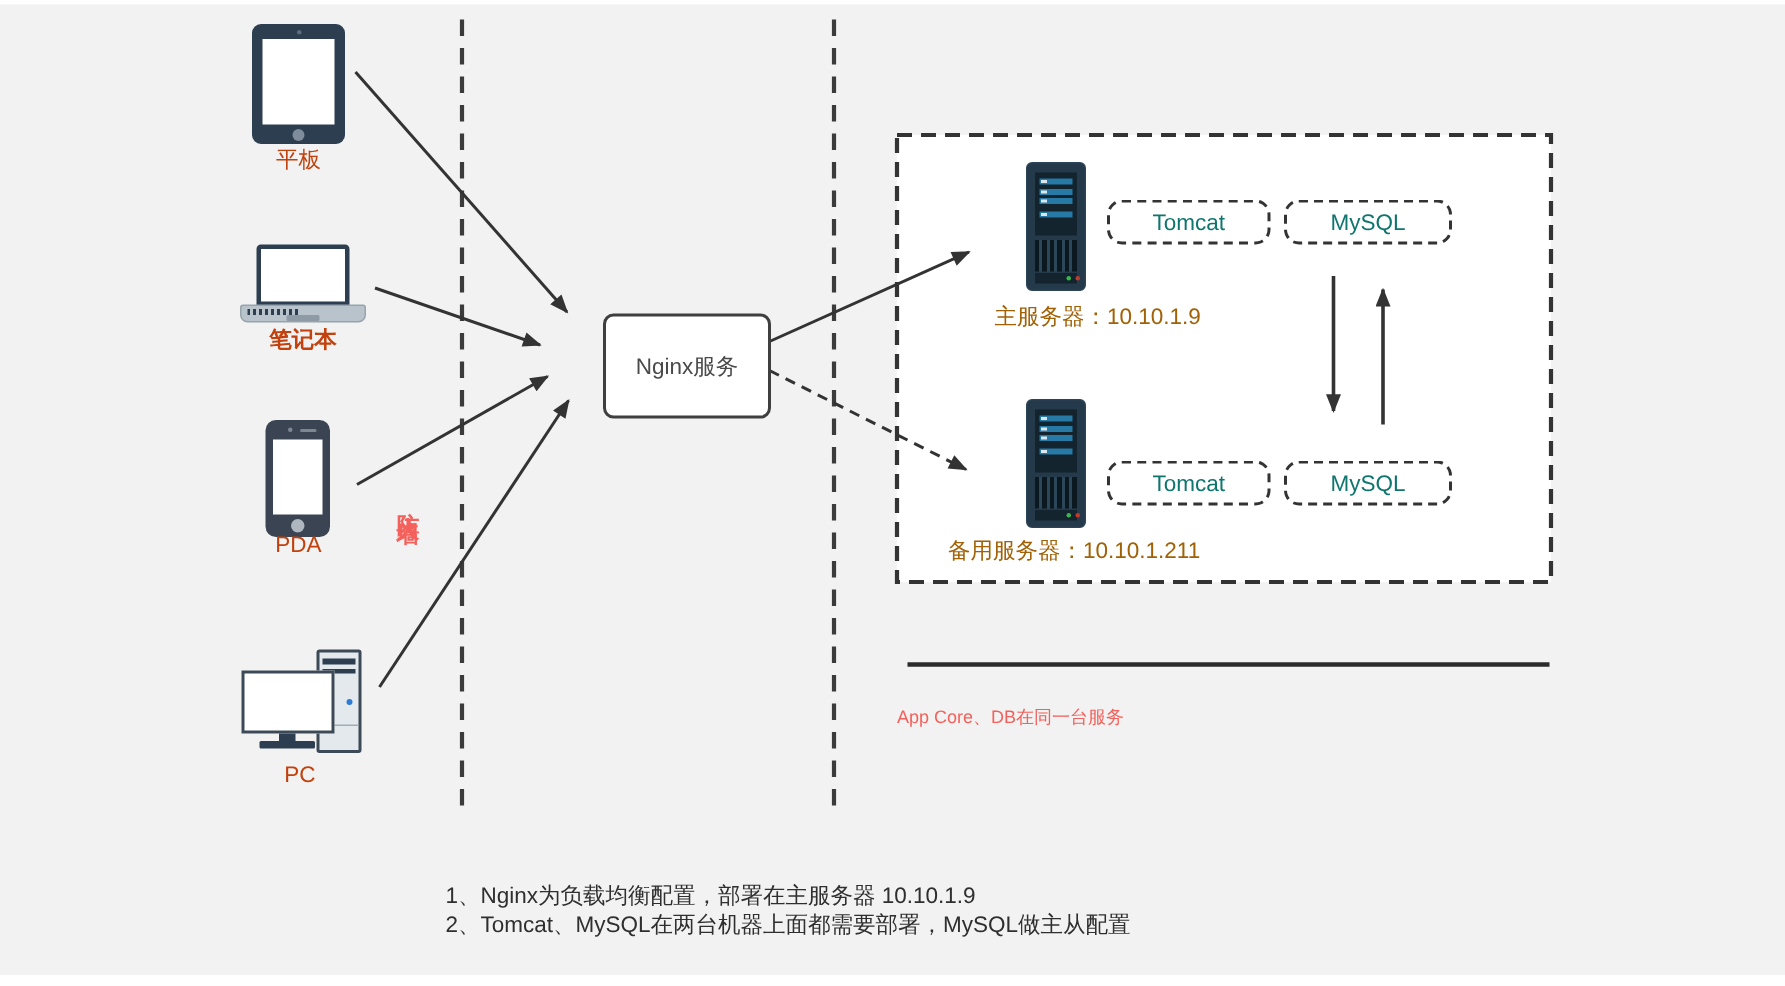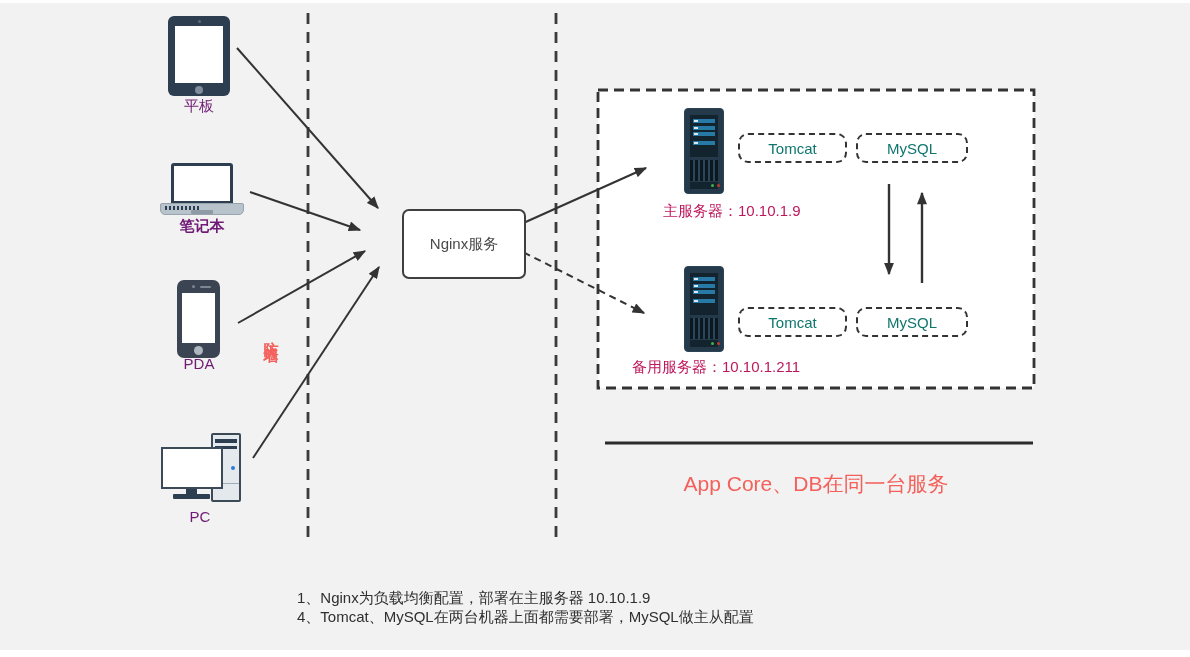--- a/index.html
+++ b/index.html
@@ -10,21 +10,21 @@
     overflow:hidden;
   }
   #canvas {
     position:absolute; left:0; top:3px; width:1190px; height:647px;
     background:#f1f2f1;
   }
   svg.overlay { position:absolute; left:0; top:0; width:1190px; height:657px; }
 
   
   .dev-label {
-    position:absolute; text-align:center; font-size:15px; color:#701a75;
+    position:absolute; text-align:center; font-size:15px; color:#c2410c;
   }
 
   
   .tablet { position:absolute; left:168px; top:16px; width:62px; height:80px;
     background:#2d3e50; border-radius:6px; }
   .tablet .screen { position:absolute; left:7px; right:7px; top:10px; bottom:13px;
     background:#ffffff; }
   .tablet .cam { position:absolute; left:50%; top:4px; width:3px; height:3px;
     margin-left:-1px; border-radius:50%; background:#5c6d7d; }
   .tablet .home { position:absolute; left:50%; bottom:2px; width:8px; height:8px;
@@ -68,21 +68,21 @@
     background:#2d3e50; border-radius:1px; }
 
   
   .firewall {
     position:absolute; left:261px; top:330px; writing-mode:vertical-rl;
     font-size:15px; letter-spacing:3px; color:#f4615c; font-weight:bold;
   }
 
   
   .nginx-box {
-    position:absolute; left:402px; top:209px; width:124px; height:70px;
+    position:absolute; left:402px; top:209px; width:112px; height:70px;
     background:#ffffff; border:2.5px solid #3f3f3f; border-radius:7px;
     display:flex; align-items:center; justify-content:center;
     font-size:15px; color:#4a4a4a;
   }
 
   
   .server { position:absolute; width:40px; height:86px; background:#24394a;
     border-radius:4px; border:1px solid #2c4456; }
   .server .panel { position:absolute; left:5px; right:5px; top:6px; height:42px;
     background:#13242f; padding:4px 3px 0 3px; }
@@ -92,32 +92,32 @@
     background:#dde6ec; display:block; }
   .server .vent { position:absolute; left:5px; right:5px; top:51px; height:21px;
     background:repeating-linear-gradient(90deg,#0b1820 0 3px,#2c4759 3px 5px); }
   .server .foot { position:absolute; left:5px; right:5px; bottom:4px; height:7px;
     background:#13242f; }
   .server .led-g { position:absolute; right:9px; bottom:6px; width:3px; height:3px;
     border-radius:50%; background:#3cb54a; }
   .server .led-r { position:absolute; right:3px; bottom:6px; width:3px; height:3px;
     border-radius:50%; background:#c0392b; }
 
-  .srv-label { position:absolute; font-size:15px; color:#be185d; }
+  .srv-label { position:absolute; font-size:15px; color:#a16207; }
 
   
   .pill {
     position:absolute; height:30px; border:2.5px dashed #333333; border-radius:10px;
     display:flex; align-items:center; justify-content:center;
     font-size:15px; color:#0f766e; background:transparent;
   }
 
   .red-note {
-    position:absolute; left:598px; top:470px; width:436px; text-align:center;
-    font-size:21px; color:#f4615c;
+    position:absolute; left:598px; top:470px; width:436px; 
+    font-size:12px; color:#f4615c;
   }
 
   .footnotes { position:absolute; left:297px; top:588px; font-size:15px;
     font-weight:normal; color:#2f2f2f; line-height:19px; }
 </style>
 </head>
 <body>
 
 <div id="stage">
   <div id="canvas"></div>
@@ -240,15 +240,15 @@
     <span>Tomcat</span>
   </div>
   <div class="pill" style="left:856px;top:307px;width:112px;">
     <span>MySQL</span>
   </div>
 
   <div class="red-note">App Core、DB在同一台服务</div>
 
   <div class="footnotes">
     <div>1、Nginx为负载均衡配置，部署在主服务器 10.10.1.9</div>
-    <div>4、Tomcat、MySQL在两台机器上面都需要部署，MySQL做主从配置</div>
+    <div>2、Tomcat、MySQL在两台机器上面都需要部署，MySQL做主从配置</div>
   </div>
 </div>
 
 </body></html>

